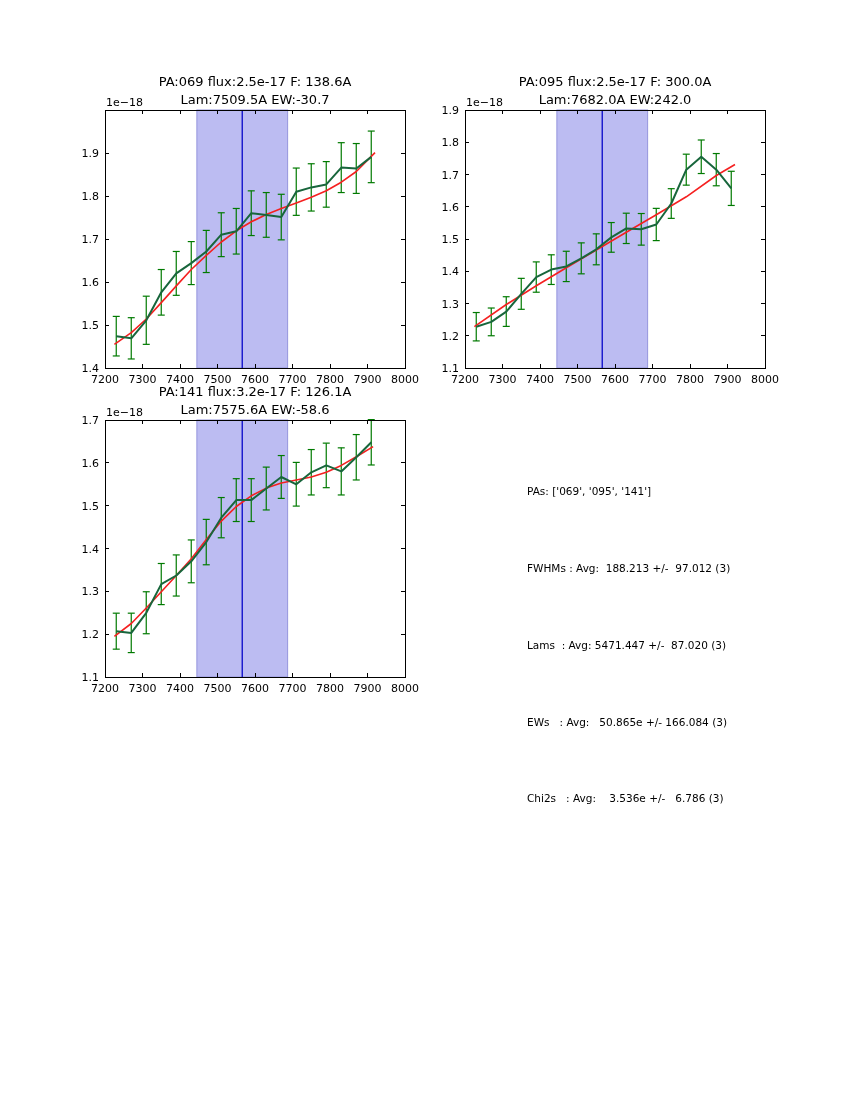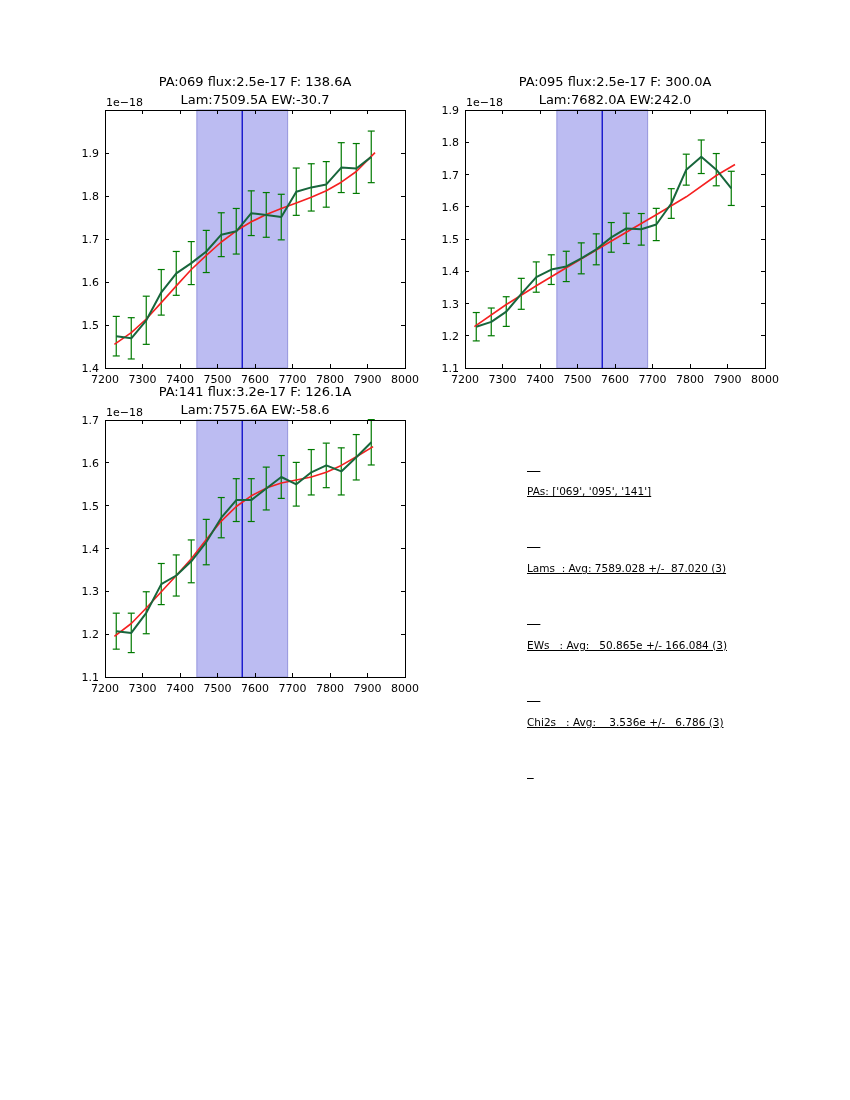--- a/index.html
+++ b/index.html
@@ -18,21 +18,20 @@
     font-family: "DejaVu Sans", sans-serif;
   }
   .stats {
     position: absolute;
     left: 527px;
     top: 428px;
     font-size: 10.5px;
     line-height: 25.6px;
     color: #000000;
     white-space: pre;
-    text-decoration: underline;
   }
 </style>
 </head>
 <body>
 
 <div class="page">
   <svg id="figure-svg" width="850" height="1100" viewBox="0 0 850 1100">
       <g>
         <rect x="196.875" y="110" width="90.75" height="258" fill="#bcbcf2" stroke="#9595dd" stroke-width="1"></rect>
         <line x1="242.25" x2="242.25" y1="110" y2="368" stroke="#1414cc" stroke-width="1.4"></line>
@@ -387,17 +386,18 @@
           <text x="99" y="424" text-anchor="end">1.7</text>
         </g>
         <text x="106" y="416" font-size="11px" fill="#000000">1e−18</text>
         <text x="255" y="396" text-anchor="middle" font-size="13px" fill="#000000">PA:141 flux:3.2e-17 F: 126.1A</text>
         <text x="255" y="414" text-anchor="middle" font-size="13px" fill="#000000">Lam:7575.6A EW:-58.6</text>
       </g>
     </svg>
 
   <div class="stats">
     <div>PAs: ['069', '095', '141']</div>
-    <div>Lams  : Avg: 7589.028 +/-  87.020 (3)</div>
+    <div>FWHMs : Avg:  188.213 +/-  97.012 (3)</div>
+    <div>Lams  : Avg: 5471.447 +/-  87.020 (3)</div>
     <div>EWs   : Avg:   50.865e +/- 166.084 (3)</div>
     <div>Chi2s   : Avg:    3.536e +/-   6.786 (3)</div>
   </div>
 </div>
 
 </body></html>

